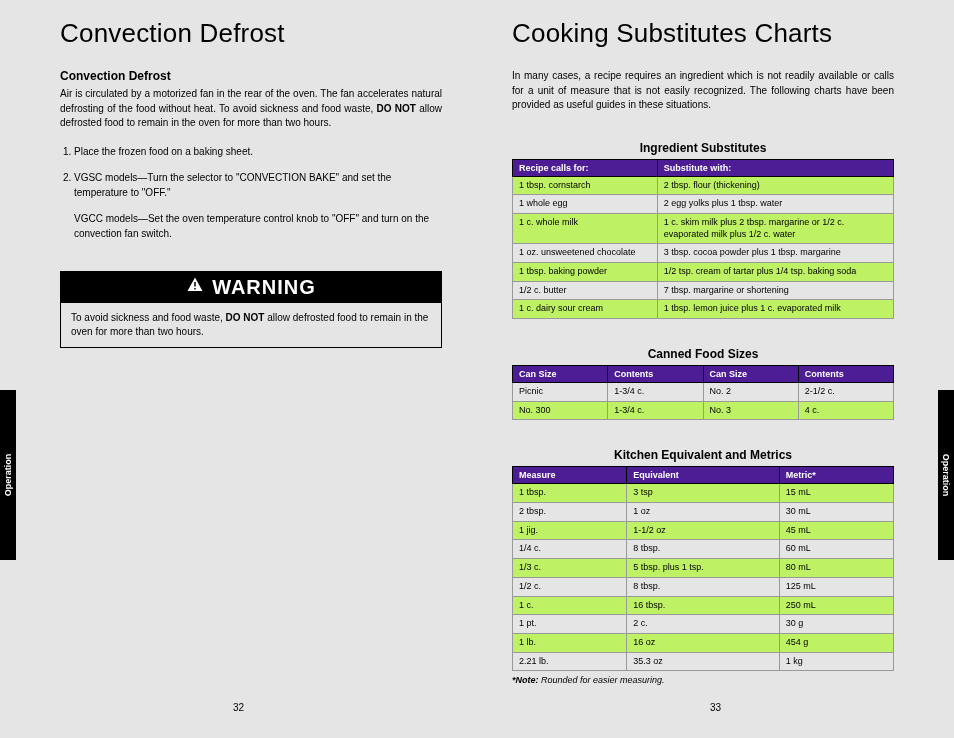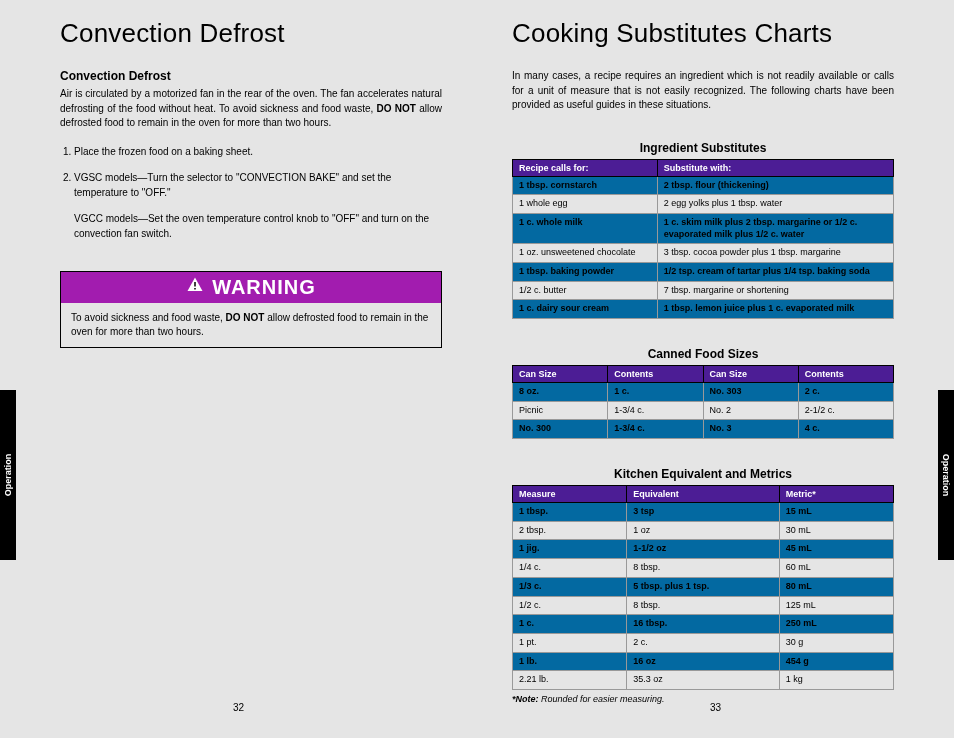--- a/index.html
+++ b/index.html
@@ -54,21 +54,21 @@
     margin-left: 0;
     margin-top: 12px;
     display: block;
   }
   .warning-box {
     border: 1px solid #000;
     margin-top: 30px;
     width: 100%;
   }
   .warning-header {
-    background: #a21caf;
+    background: #000000;
     color: #fff;
     text-align: center;
     font-weight: bold;
     font-size: 20px;
     letter-spacing: 1px;
     padding: 4px 0;
     display: flex;
     align-items: center;
     justify-content: center;
     gap: 8px;
@@ -126,21 +126,21 @@
     font-weight: bold;
     padding: 3px 6px;
     border: 1px solid #000;
   }
   td {
     padding: 3px 6px;
     border: 1px solid #999;
     vertical-align: top;
     line-height: 1.3;
   }
-  tr.alt td { background: #0369a1; font-weight: bold; }
+  tr.alt td { background: #bef264; }
   .note {
     font-size: 9px;
     margin-top: 4px;
   }
   .note em { font-style: italic; }
 </style>
 </head>
 <body>
 
 <div class="spread">
@@ -232,26 +232,20 @@
     <table>
       <tbody>
           <tr>
         <th style="width:25%">Can Size</th>
         <th style="width:25%">Contents</th>
         <th style="width:25%">Can Size</th>
         <th style="width:25%">Contents</th>
       </tr>
       </tbody>
         <tbody id="t2-body">
-          <tr class="alt">
-            <td>8 oz.</td>
-            <td>1 c.</td>
-            <td>No. 303</td>
-            <td>2 c.</td>
-          </tr>
           <tr>
             <td>Picnic</td>
             <td>1-3/4 c.</td>
             <td>No. 2</td>
             <td>2-1/2 c.</td>
           </tr>
           <tr class="alt">
             <td>No. 300</td>
             <td>1-3/4 c.</td>
             <td>No. 3</td>

